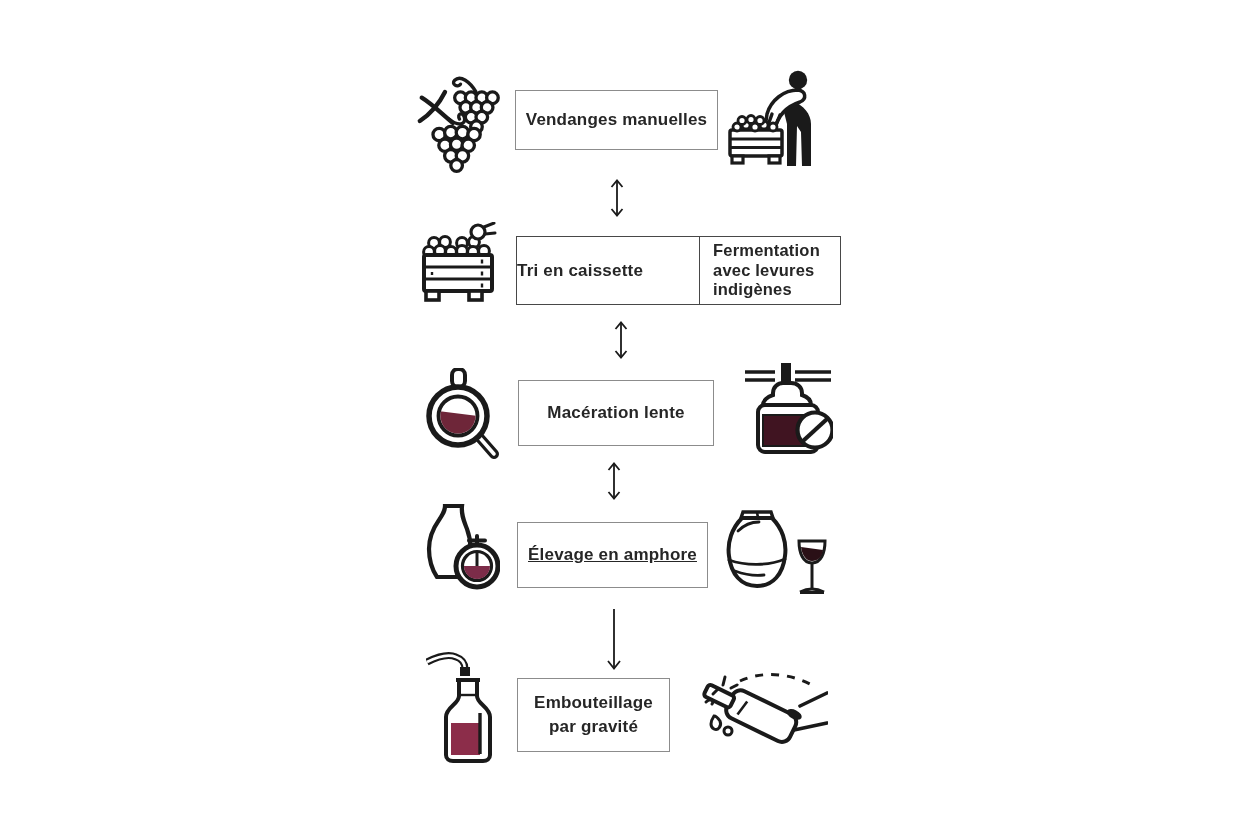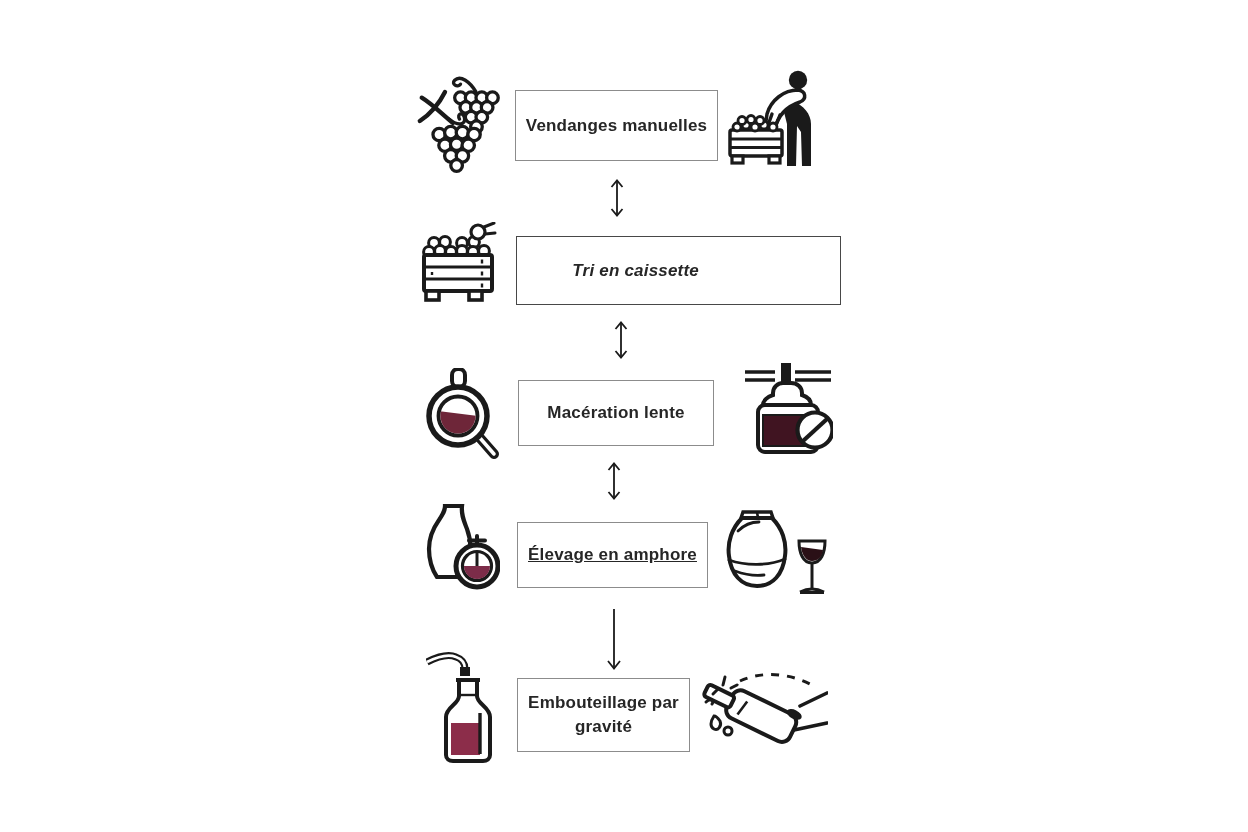--- a/index.html
+++ b/index.html
@@ -4,21 +4,21 @@
 <style>
   html,body{margin:0;padding:0;background:#fff;}
   #stage{position:relative;width:1248px;height:832px;background:#ffffff;overflow:hidden;
          font-family:"Liberation Sans","DejaVu Sans",sans-serif;}
   .step-box{position:absolute;background:#fff;border:1.6px solid #8c8c8c;
             display:flex;align-items:center;justify-content:center;text-align:center;
             font-size:17px;font-weight:600;color:#262626;letter-spacing:.2px;line-height:1.4;
             box-sizing:border-box;}
   .split-box{position:absolute;background:#fff;border:1.8px solid #474747;display:flex;
              box-sizing:border-box;font-size:17px;font-weight:600;color:#262626;letter-spacing:.2px;}
-  .split-box .cell-main{width:182px;display:flex;align-items:center;justify-content:flex-end;text-align:center;box-sizing:border-box;font-style:italic;}
+  .split-box .cell-main{width:182px;display:flex;align-items:center;justify-content:flex-start;text-align:center;box-sizing:border-box;}
   .split-box .cell-note{flex:1;border-left:1.8px solid #474747;display:flex;align-items:center;
                         padding:6px 8px 6px 13px;font-size:16.5px;line-height:1.18;text-align:left;box-sizing:border-box;}
   .icon{position:absolute;line-height:0;}
   svg{display:block;}
 </style>
 </head>
 <body>
 
 <div id="stage">
 
@@ -48,21 +48,21 @@
         <circle cx="32" cy="81" r="6.4"></circle>
           <circle cx="44" cy="80" r="6.4"></circle>
           <circle cx="56" cy="81" r="6.4"></circle>
         <circle cx="38" cy="92" r="6.4"></circle>
           <circle cx="50" cy="92" r="6.4"></circle>
         <circle cx="44" cy="102" r="6"></circle>
       </g>
     </svg>
   </span>
 
-  <div class="step-box" style="left:515px;top:90px;width:203px;height:71px;">
+  <div class="step-box" style="left:515px;top:90px;width:203px;height:60px;">
     <span>Vendanges manuelles</span>
   </div>
 
   <span class="icon" style="left:728px;top:68px;">
     <svg width="100" height="102" viewBox="0 0 100 102">
       <path d="M64,32 C76,38 83,46 83,56 L83,98 L74,98 L73,64 L69,58 L68,98 L59,98 L59,56 L55,40 Z" fill="#1a1a1a"></path>
       <path d="M70,22 C56,22 43,32 39,46 L37,60 L47,61 C50,47 60,38 72,34 C79,31 78,23 70,22 Z" fill="#ffffff" stroke="#1a1a1a" stroke-width="3.5"></path>
       <circle cx="70" cy="12" r="9.2" fill="#1a1a1a"></circle>
       <g stroke="#1a1a1a" stroke-width="3.4" fill="none" stroke-linecap="round">
         <path d="M44,46 C42,52 40,57 38,62"></path>
@@ -130,20 +130,23 @@
       </g>
       <rect x="10" y="69" width="13" height="9" fill="#ffffff" stroke="#1a1a1a" stroke-width="3.6"></rect>
       <rect x="53" y="69" width="13" height="9" fill="#ffffff" stroke="#1a1a1a" stroke-width="3.6"></rect>
     </svg>
   </span>
 
   <div class="split-box" style="left:516px;top:236px;width:325px;height:69px;">
     <div class="cell-main">
       <span>Tri en caissette</span>
     </div>
+    <div class="cell-note">
+      <span>Fermentation avec levures indigènes</span>
+    </div>
   </div>
 
   <span class="icon" style="left:612px;top:320px;">
     <svg width="18" height="40" viewBox="0 0 18 40">
       <g stroke="#1a1a1a" stroke-width="1.8" fill="none">
         <line x1="9" y1="4" x2="9" y2="36"></line>
         <polyline points="3.5,9 9,2.5 14.5,9"></polyline>
         <polyline points="3.5,31 9,37.5 14.5,31"></polyline>
       </g>
     </svg>
@@ -253,21 +256,21 @@
       <path d="M1,12 C13,6 23,4 30,7 C36,9 39,13 39,19" fill="none" stroke="#ffffff" stroke-width="2.6"></path>
       <rect x="34" y="17" width="10" height="9" fill="#1a1a1a"></rect>
       <path d="M33,30 L33,46 C33,54 20,57 20,67 L20,105 C20,109 23,111 27,111 L57,111 C61,111 64,109 64,105 L64,67 C64,57 51,54 51,46 L51,30 Z" fill="#ffffff" stroke="#1a1a1a" stroke-width="4"></path>
       <line x1="30" y1="30" x2="54" y2="30" stroke="#1a1a1a" stroke-width="4"></line>
       <line x1="34" y1="45" x2="50" y2="45" stroke="#1a1a1a" stroke-width="2.4"></line>
       <rect x="25" y="73" width="29" height="32" fill="#8c2d4a"></rect>
       <line x1="54" y1="63" x2="54" y2="104" stroke="#1a1a1a" stroke-width="3.4"></line>
     </svg>
   </span>
 
-  <div class="step-box" style="left:517px;top:678px;width:173px;height:74px;padding:4px 8px;">
+  <div class="step-box" style="left:517px;top:678px;width:153px;height:74px;padding:4px 8px;">
     <span>Embouteillage par gravité</span>
   </div>
 
   <span class="icon" style="left:700px;top:664px;">
     <svg width="128" height="94" viewBox="0 0 128 94">
       <g transform="rotate(26 50 50)">
         <rect x="26" y="32" width="70" height="30" rx="9" fill="#ffffff" stroke="#1a1a1a" stroke-width="4"></rect>
         <rect x="0" y="41" width="29" height="13" rx="3" fill="#ffffff" stroke="#1a1a1a" stroke-width="4"></rect>
         <path d="M42,40 L39,56" fill="none" stroke="#1a1a1a" stroke-width="2.6"></path>
         <ellipse cx="90" cy="31" rx="8" ry="4.5" fill="#1a1a1a"></ellipse>

